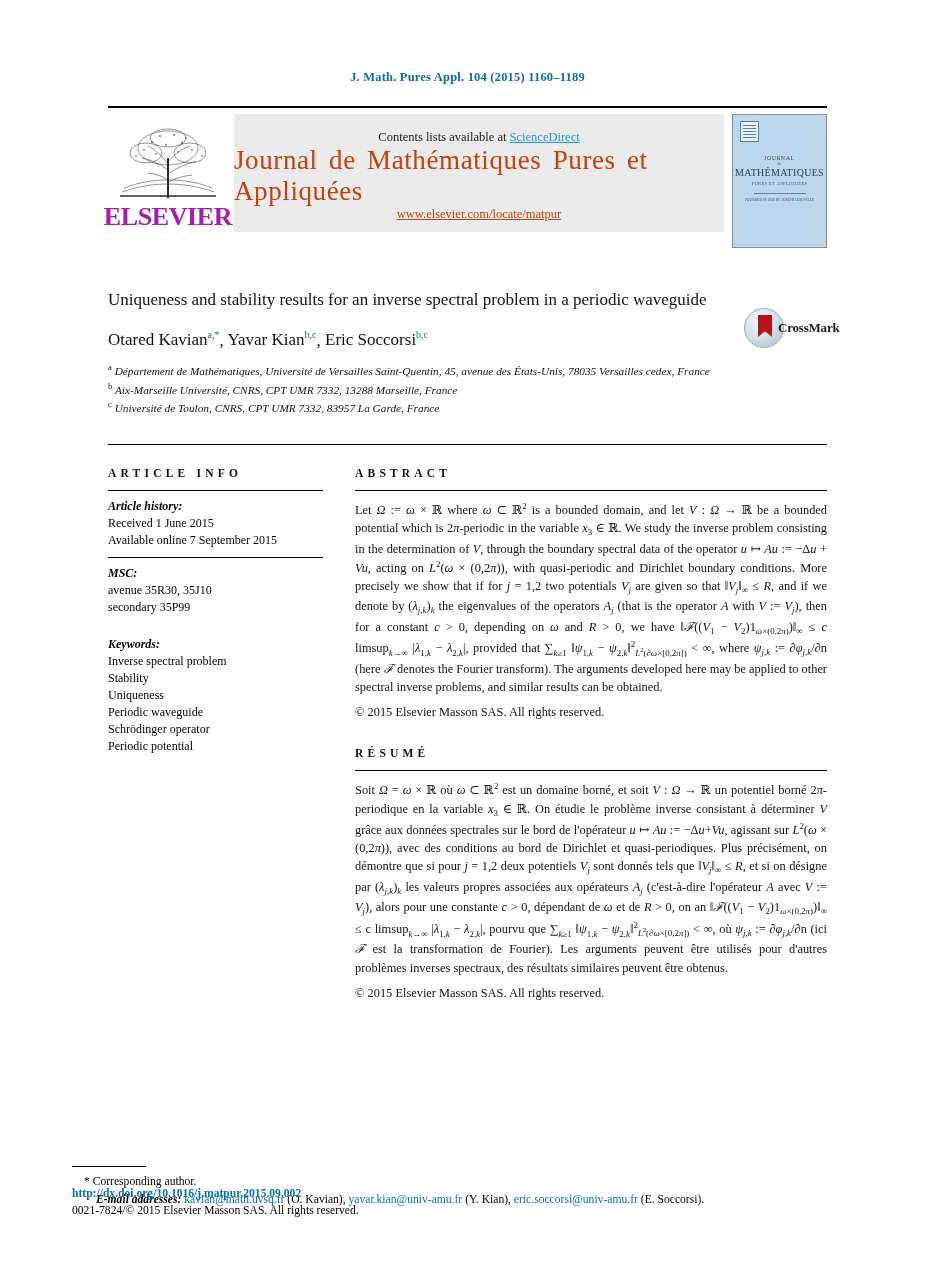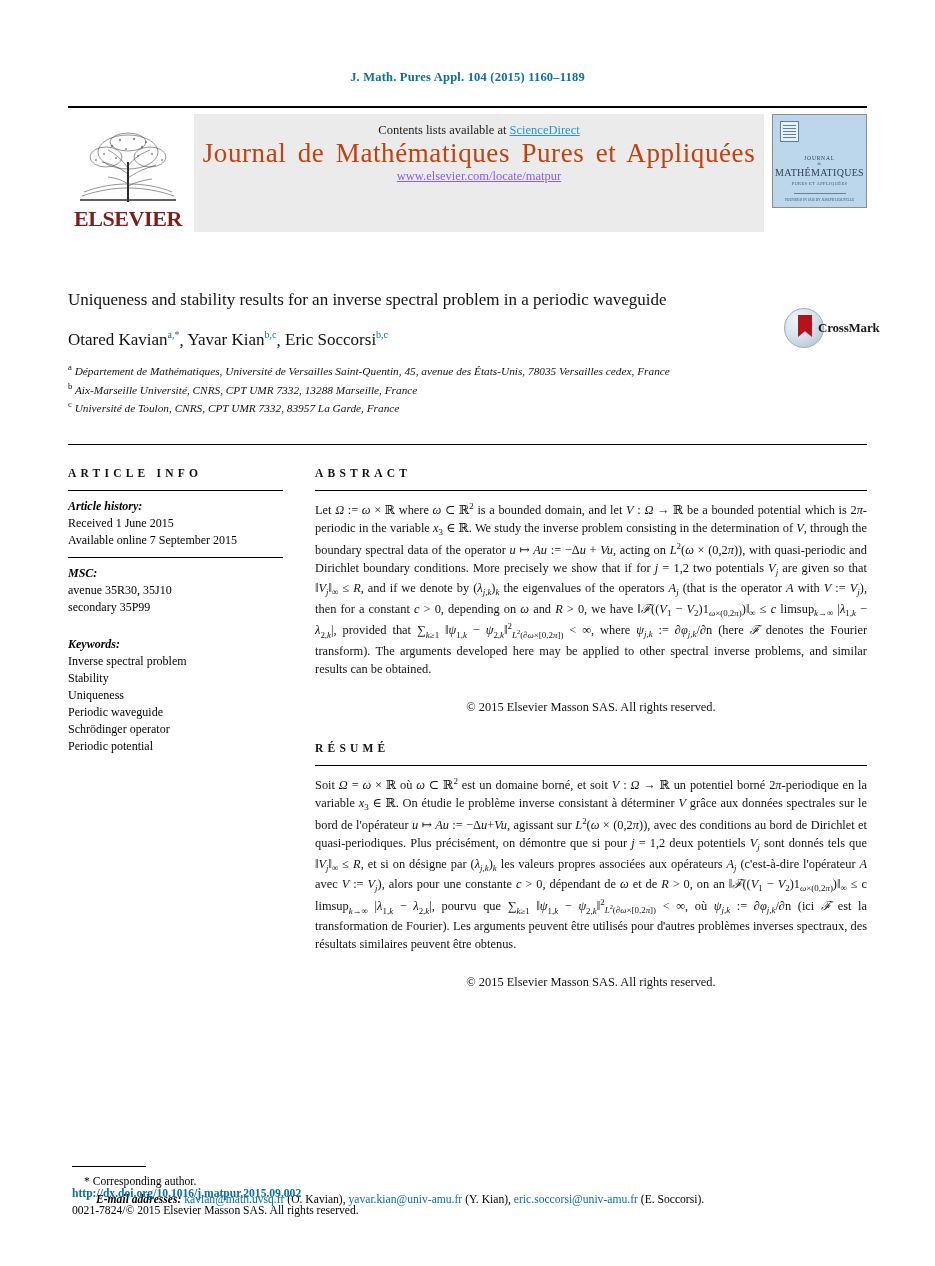--- a/index.html
+++ b/index.html
@@ -13,21 +13,21 @@
     font-family: "Liberation Serif", "DejaVu Serif", serif;
     color: #000000;
     position: relative;
     overflow: hidden;
   }
   .page {
     position: relative;
     width: 935px;
     height: 1266px;
     box-sizing: border-box;
-    padding: 0 68px;
+    padding: 0 108px;
   }
 
   
   .running-head {
     text-align: center;
     color: #0b6ea8;
     font-weight: bold;
     font-size: 12.5px;
     letter-spacing: .2px;
     padding-top: 70px;
@@ -55,58 +55,58 @@
     justify-content: flex-end;
     align-items: center;
     padding-bottom: 2px;
   }
   .tree {
     width: 104px;
     height: 86px;
     position: relative;
   }
   .elsevier-word {
-    color: #7f1d1d;
+    color: #a21caf;
     font-family: "Liberation Serif", serif;
-    font-size: 22px;
+    font-size: 26px;
     font-weight: bold;
     letter-spacing: -0.4px;
     line-height: 1;
   }
   .center-band {
     flex: 1 1 auto;
     background: #ebebeb;
     margin: 0 8px 0 6px;
     display: flex;
     flex-direction: column;
-    justify-content: flex-start;
+    justify-content: flex-end;
     align-items: center;
     padding: 9px 0 10px 0;
   }
   .contents-line {
     font-size: 12.5px;
     color: #1a1a1a;
   }
   .contents-line .sd {
     color: #2596d1;
   }
   .journal-name {
     font-size: 27px;
     letter-spacing: .6px;
     word-spacing: 4px;
     color: #c2410c;
   }
   .journal-url {
     font-size: 12.5px;
-    color: #8b5cf6;
+    color: #c2410c;
   }
   .cover-thumb {
     flex: 0 0 95px;
     width: 95px;
-    height: 94px;
+    height: 134px;
     border: 1px solid #8d8d8d;
     background: #bcd7ec;
     box-sizing: border-box;
     position: relative;
     overflow: hidden;
   }
   .cover-elsmark {
     position: absolute;
     top: 6px; left: 7px;
     width: 17px; height: 19px;
@@ -231,22 +231,22 @@
 
   .abstract-body {
     padding-top: 9px;
     font-size: 12.4px;
     line-height: 1.46;
     text-align: justify;
     color: #111;
   }
   .abstract-body p { margin: 0; }
   .copyright {
-    text-align: center;
-    margin-top: 20px;
+    text-align: left;
+    margin-top: 7px;
     font-size: 12.4px;
   }
   .resume-head { margin-top: 26px; }
 
   .math { font-style: italic; font-family: "Liberation Serif", serif; }
   .bb { font-family: "DejaVu Serif", serif; }
   sub { font-size: .72em; }
   sup { font-size: .72em; }
 
   

